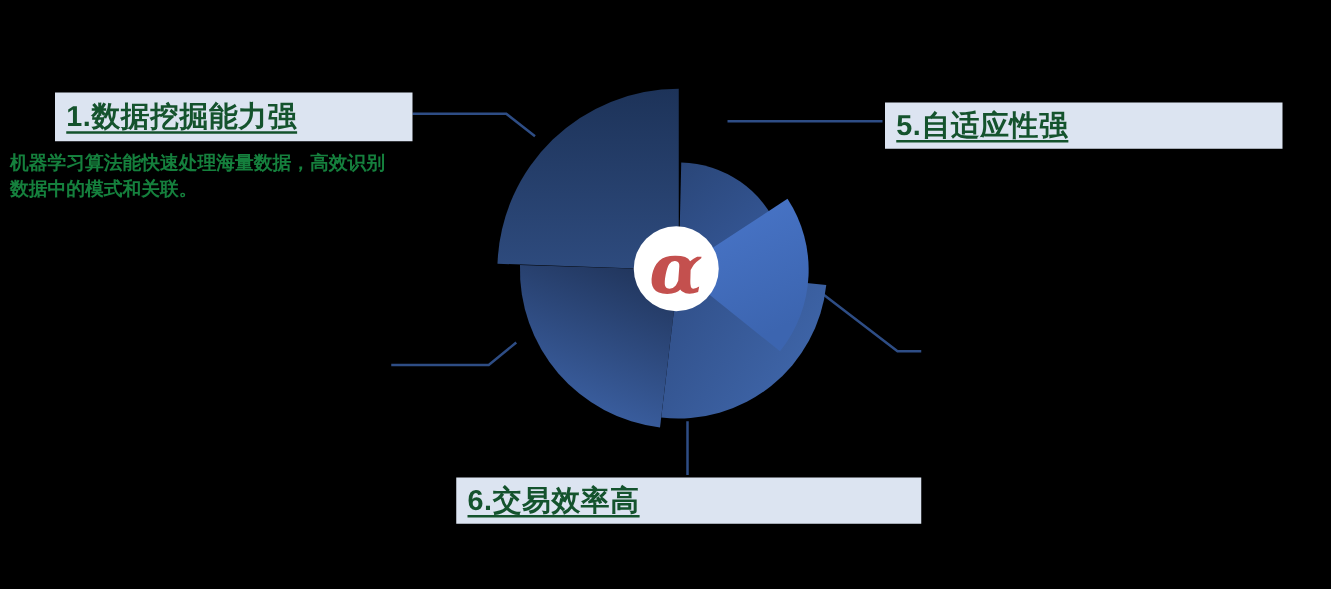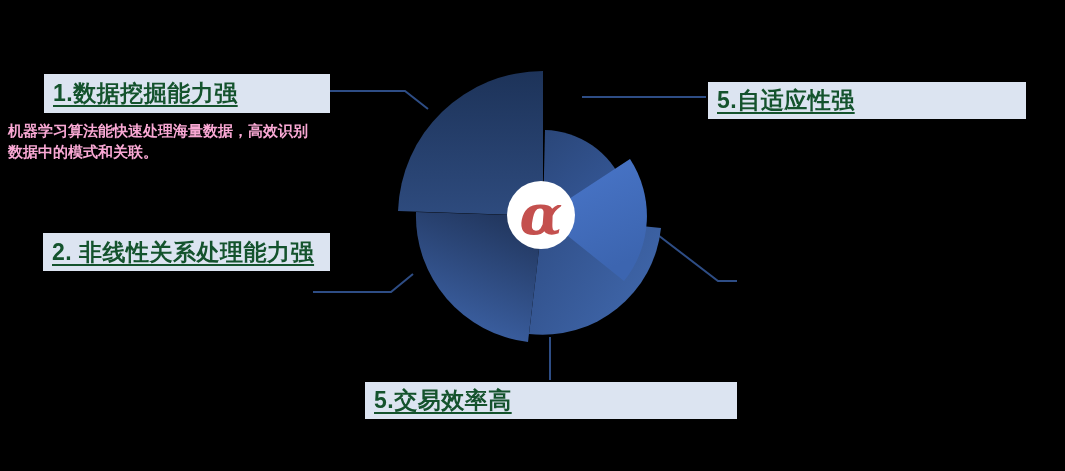--- a/index.html
+++ b/index.html
@@ -16,21 +16,21 @@
     text-decoration:underline;text-decoration-thickness:2px;text-underline-offset:4px;
     white-space:nowrap;
   }
   .box1{left:44px;top:74px;width:286px;height:39px;}
   .box2{left:43px;top:233px;width:287px;height:38px;}
   .box3{left:365px;top:382px;width:372px;height:37px;}
   .box4{left:737px;top:261px;width:284px;height:38px;}
   .box5{left:708px;top:82px;width:318px;height:37px;}
   .desc{
     position:absolute;left:8px;top:121px;width:310px;
-    font-size:15px;font-weight:600;line-height:1.38;color:#f9a8d4;
+    font-size:15px;font-weight:600;line-height:1.38;color:#15803d;
   }
   svg.overlay{position:absolute;left:0;top:0;}
   .connector{stroke:#2e4d85;stroke-width:2;fill:none;}
   .alpha-glyph{
     font-family:"DejaVu Serif", serif;font-style:italic;font-weight:bold;
     font-size:56px;fill:#c4504e;
   }
 </style>
 </head>
 <body>
@@ -75,26 +75,23 @@
     <path fill="url(#g4)" d="M543 216 L630 159 A104 104 0 0 1 624 281 Z"></path>
     <circle cx="541" cy="215" r="34" fill="#ffffff"></circle>
     <text class="alpha-glyph" x="541" y="234" text-anchor="middle">α</text>
   </svg>
 
   <div class="label-box box1">
     <span class="label-text">1.数据挖掘能力强</span>
   </div>
   <div class="desc">机器学习算法能快速处理海量数据，高效识别数据中的模式和关联。</div>
 
-  <div class="label-box box2">
-    <span class="label-text">2. 非线性关系处理能力强</span>
-  </div>
 
   <div class="label-box box3">
-    <span class="label-text">5.交易效率高</span>
+    <span class="label-text">6.交易效率高</span>
   </div>
 
 
   <div class="label-box box5">
     <span class="label-text">5.自适应性强</span>
   </div>
 
 </div>
 
 </body></html>

